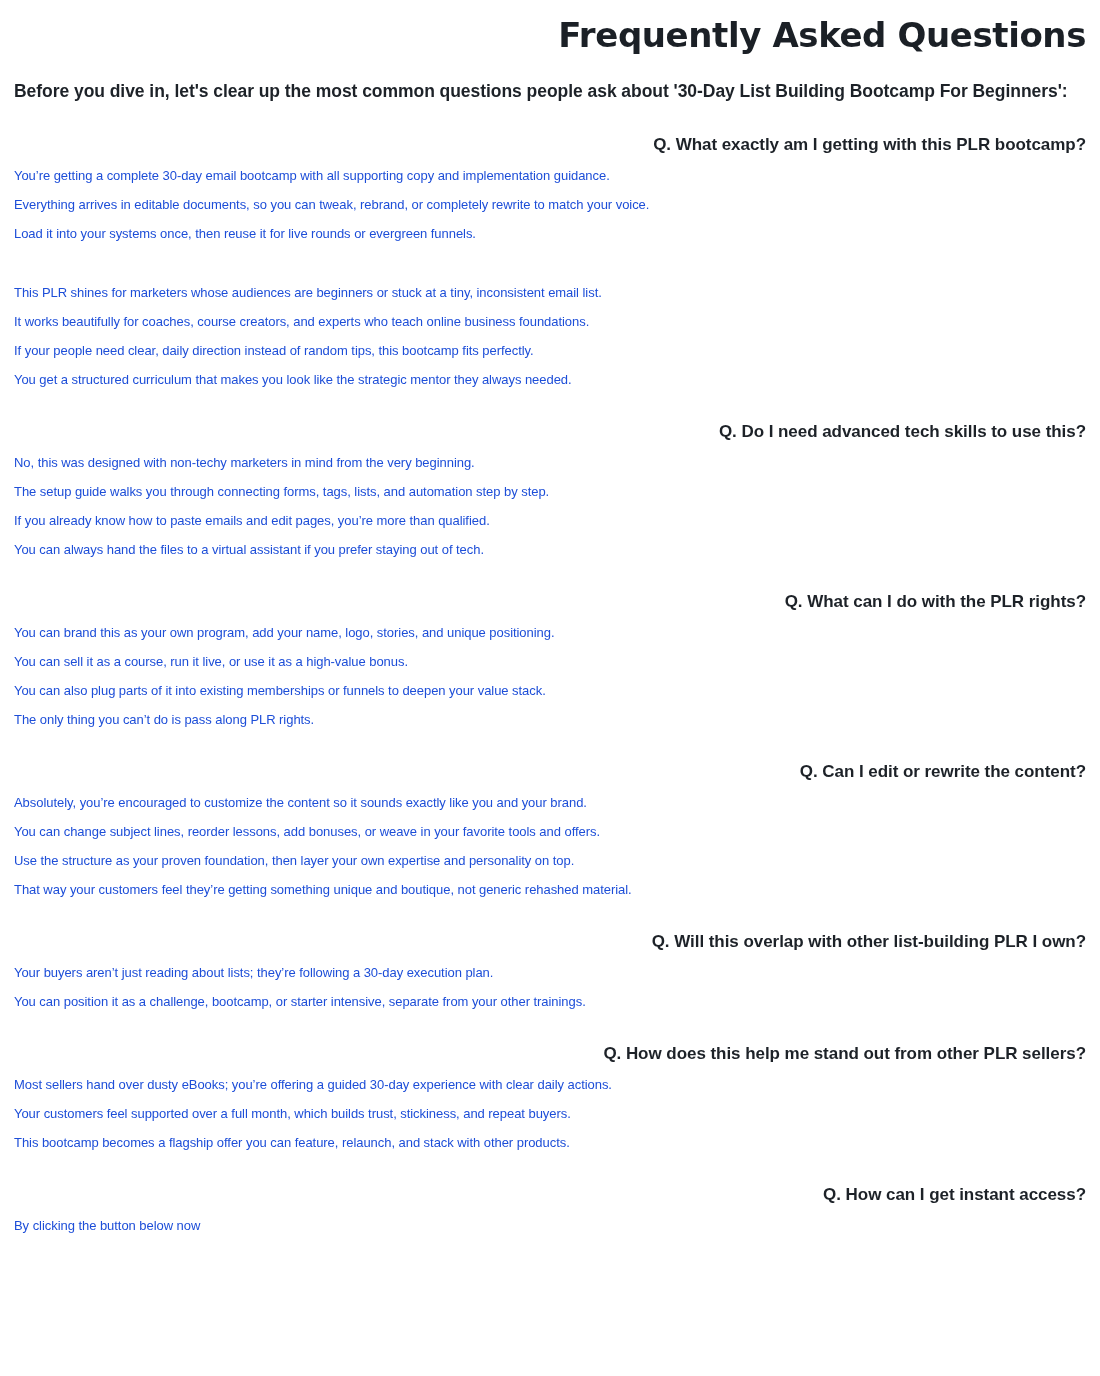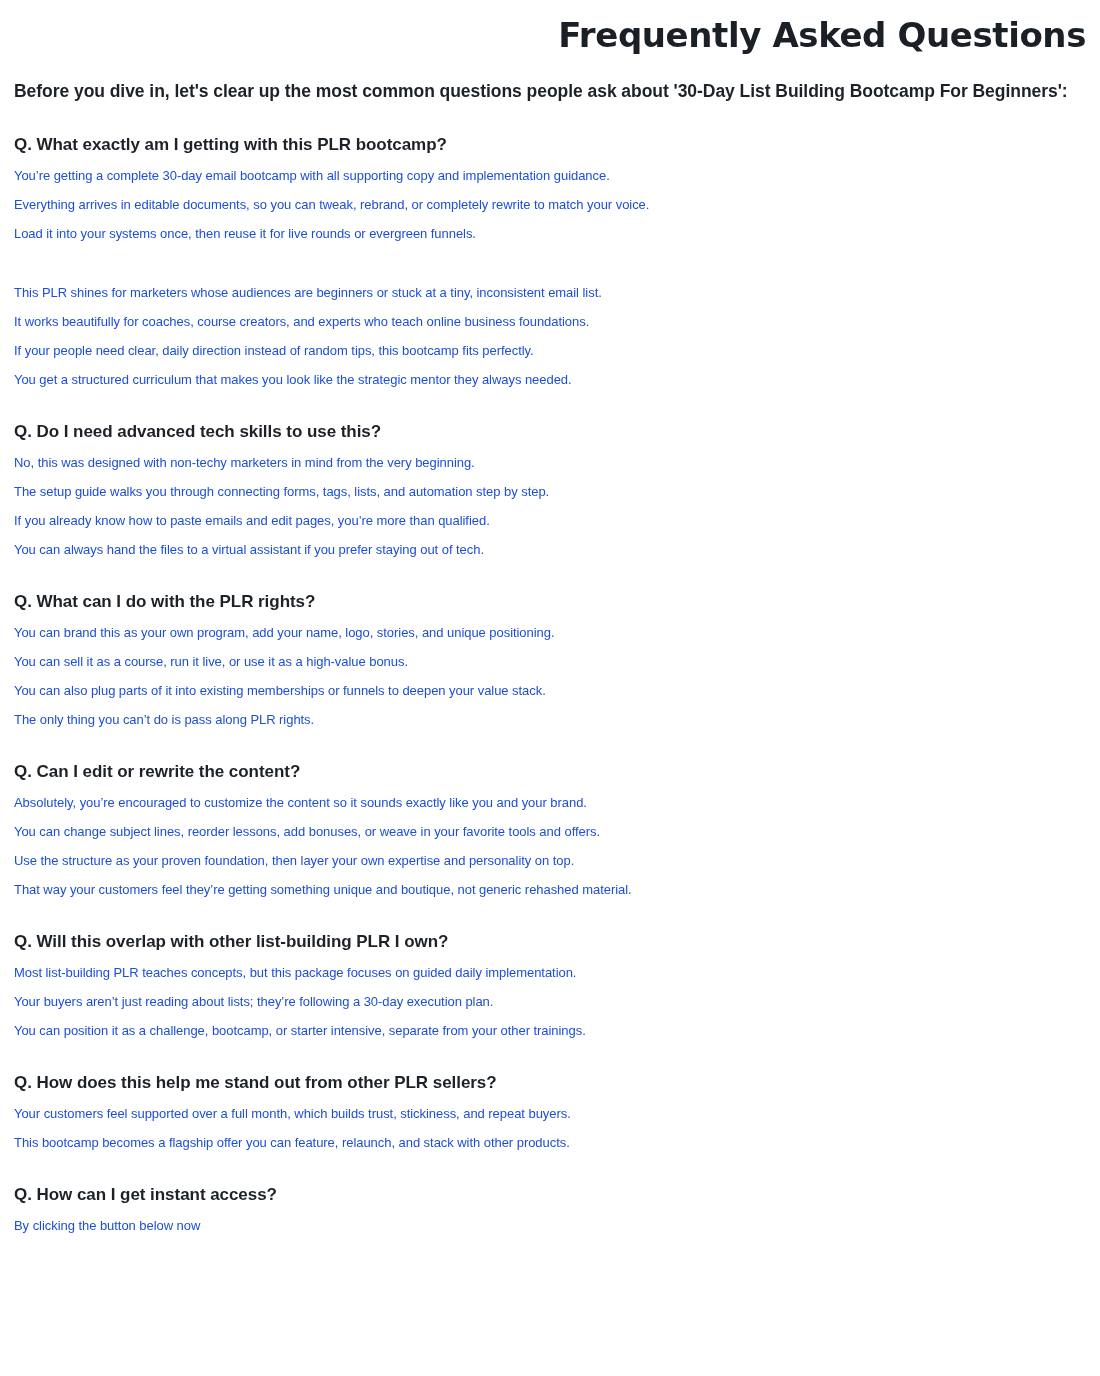--- a/index.html
+++ b/index.html
@@ -49,20 +49,21 @@
   }
 
   .qa-question {
     font-size: 17px;
     font-weight: 700;
     line-height: 24px;
     color: #1d2228;
     margin: 0;
     padding: 0;
     letter-spacing: -0.05px;
+    text-align: right;
   }
 
   .qa-answer {
     margin: 0;
     padding: 4px 0 0 0;
   }
 
   .qa-line {
     font-size: 13px;
     font-weight: 400;
@@ -121,28 +122,28 @@
         <div class="qa-answer">
           <div class="qa-line">Absolutely, you’re encouraged to customize the content so it sounds exactly like you and your brand.</div>
           <div class="qa-line">You can change subject lines, reorder lessons, add bonuses, or weave in your favorite tools and offers.</div>
           <div class="qa-line">Use the structure as your proven foundation, then layer your own expertise and personality on top.</div>
           <div class="qa-line">That way your customers feel they’re getting something unique and boutique, not generic rehashed material.</div>
         </div>
       </div>
       <div class="qa-block">
         <div class="qa-question">Q. Will this overlap with other list-building PLR I own?</div>
         <div class="qa-answer">
-          <div class="qa-line">Most list-building PLR teaches concepts, but this package focuses on guided daily implementation.</div>
           <div class="qa-line">Your buyers aren’t just reading about lists; they’re following a 30-day execution plan.</div>
           <div class="qa-line">You can position it as a challenge, bootcamp, or starter intensive, separate from your other trainings.</div>
         </div>
       </div>
       <div class="qa-block">
         <div class="qa-question">Q. How does this help me stand out from other PLR sellers?</div>
         <div class="qa-answer">
+          <div class="qa-line">Most sellers hand over dusty eBooks; you’re offering a guided 30-day experience with clear daily actions.</div>
           <div class="qa-line">Your customers feel supported over a full month, which builds trust, stickiness, and repeat buyers.</div>
           <div class="qa-line">This bootcamp becomes a flagship offer you can feature, relaunch, and stack with other products.</div>
         </div>
       </div>
       <div class="qa-block">
         <div class="qa-question">Q. How can I get instant access?</div>
         <div class="qa-answer">
           <div class="qa-line">By clicking the button below now</div>
         </div>
       </div>

